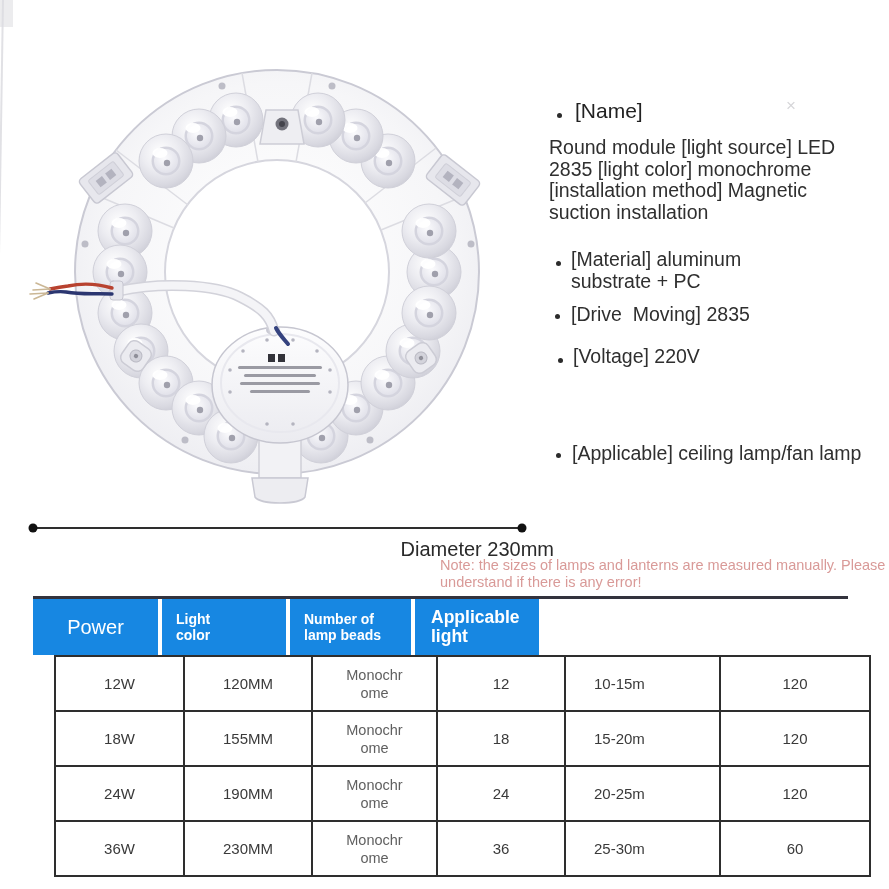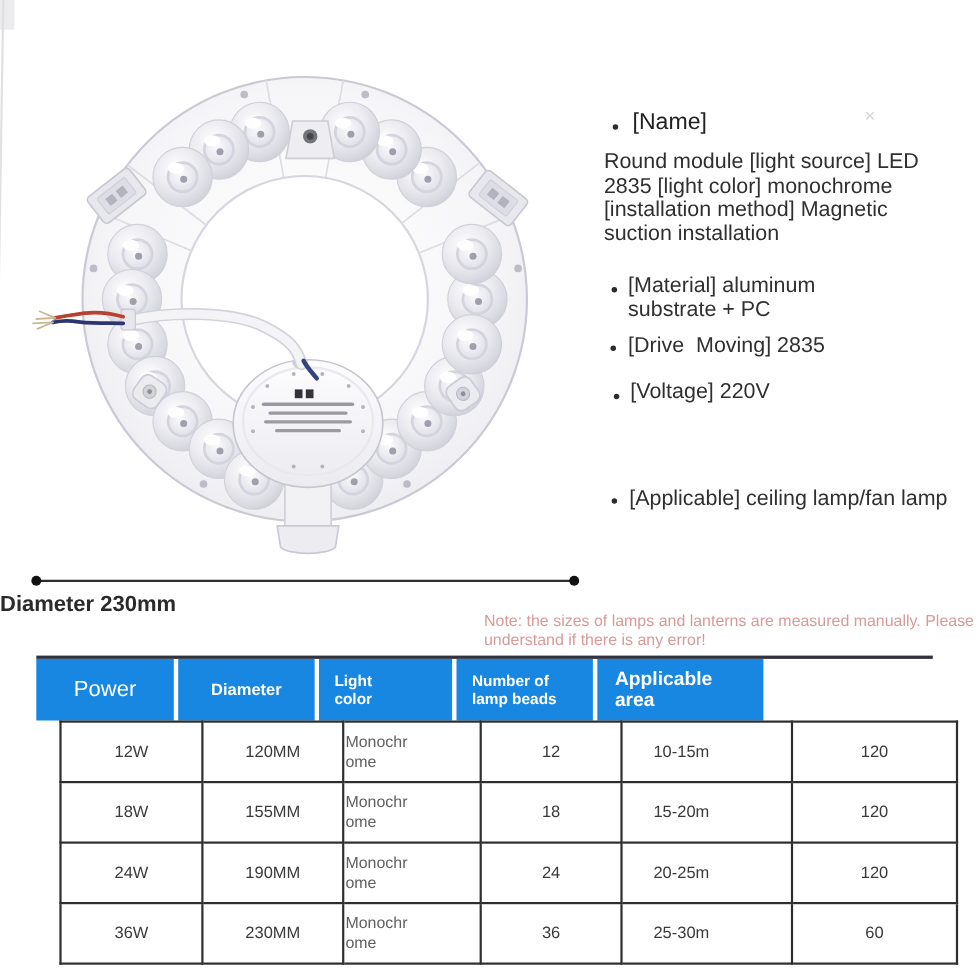--- a/index.html
+++ b/index.html
@@ -10,40 +10,40 @@
   
   #edge-line{left:2px;top:0;width:2px;height:600px;background:#dcdce0;opacity:.85;
              transform:rotate(0.9deg);transform-origin:top left;}
   #corner-block{left:0;top:0;width:13px;height:27px;background:#ececee;}
   #watermark-x{left:786px;top:96px;font-size:17px;color:#d6d6d9;}
   
   .bullet{width:5px;height:5px;border-radius:50%;background:#2b2b2b;}
   .spec-head{font-size:21px;color:#222;}
   .spec-text{font-size:19.5px;line-height:21.5px;color:#2f2f2f;}
   
-  #dim-label{left:0;top:538px;width:554px;text-align:left;font-size:20px;color:#2a2a2a;font-weight:bold;}
+  #dim-label{left:0;top:538px;width:554px;text-align:right;font-size:20px;color:#2a2a2a;}
   
   #note{left:440px;top:557px;width:450px;font-size:14.5px;line-height:16.5px;color:#d99a98;}
   
   #tbl-topbar{left:33px;top:596px;width:815px;height:3px;background:#33333d;}
   #tbl-header{left:33px;top:599px;width:815px;height:56px;display:grid;
               grid-template-columns:125px 124px 121px 124px 151px 150px;column-gap:4px;}
   .hcell{background:#1787e2;color:#ffffff;display:flex;align-items:center;font-weight:600;}
   .hc-center{justify-content:center;}
   .hc-left{padding-left:14px;}
   .h-power{font-size:20px;font-weight:500;}
   .h-diam{font-size:15px;}
   .h-light{font-size:14px;line-height:16px;}
   .h-beads{font-size:14px;line-height:16px;}
   .h-area{font-size:17.5px;line-height:19px;padding-left:16px;}
   .h-total{font-size:15px;line-height:17px;padding-left:28px;}
   #tbl-body{left:33px;top:655px;width:815px;border-collapse:collapse;table-layout:fixed;margin-left:21px;}
   #tbl-body td{border:2px solid #2e2e2e;font-size:15px;color:#3a3a3a;text-align:center;
                vertical-align:middle;height:51px;background:#ffffff;}
-  #tbl-body td.c-light{text-align:left;color:#5f5f5f;font-size:14.5px;line-height:18px;}
+  #tbl-body td.c-light{text-align:center;color:#5f5f5f;font-size:14.5px;line-height:18px;}
   #tbl-body td.c-area{text-align:left;padding-left:28px;}
 </style>
 </head>
 <body>
 
 <div id="stage">
 
   <div class="abs" id="corner-block"></div>
   <div class="abs" id="edge-line"></div>
   <div class="abs" id="watermark-x">×</div>
@@ -229,27 +229,26 @@
 
   <div class="abs bullet" style="left:556px;top:453px"></div>
   <div class="abs spec-text pw" style="left:572px;top:443px">[Applicable] ceiling lamp/fan lamp</div>
 
   <div class="abs pw" id="note">Note: the sizes of lamps and lanterns are measured manually. Please
 understand if there is any error!</div>
 
   <div class="abs" id="tbl-topbar"></div>
   <div class="abs" id="tbl-header">
     <div class="hcell hc-center h-power">Power</div>
-    <div class="hcell hc-center h-diam">Diameter</div>
     <div class="hcell hc-left h-light pw">Light
 color</div>
     <div class="hcell hc-left h-beads pw">Number of
 lamp beads</div>
     <div class="hcell h-area pw">Applicable
-area</div>
+light</div>
   </div>
 
   <table class="abs" id="tbl-body">
     <colgroup>
         <col style="width:129px">
         <col style="width:128px">
         <col style="width:125px">
         <col style="width:128px">
         <col style="width:155px">
         <col style="width:150px">

